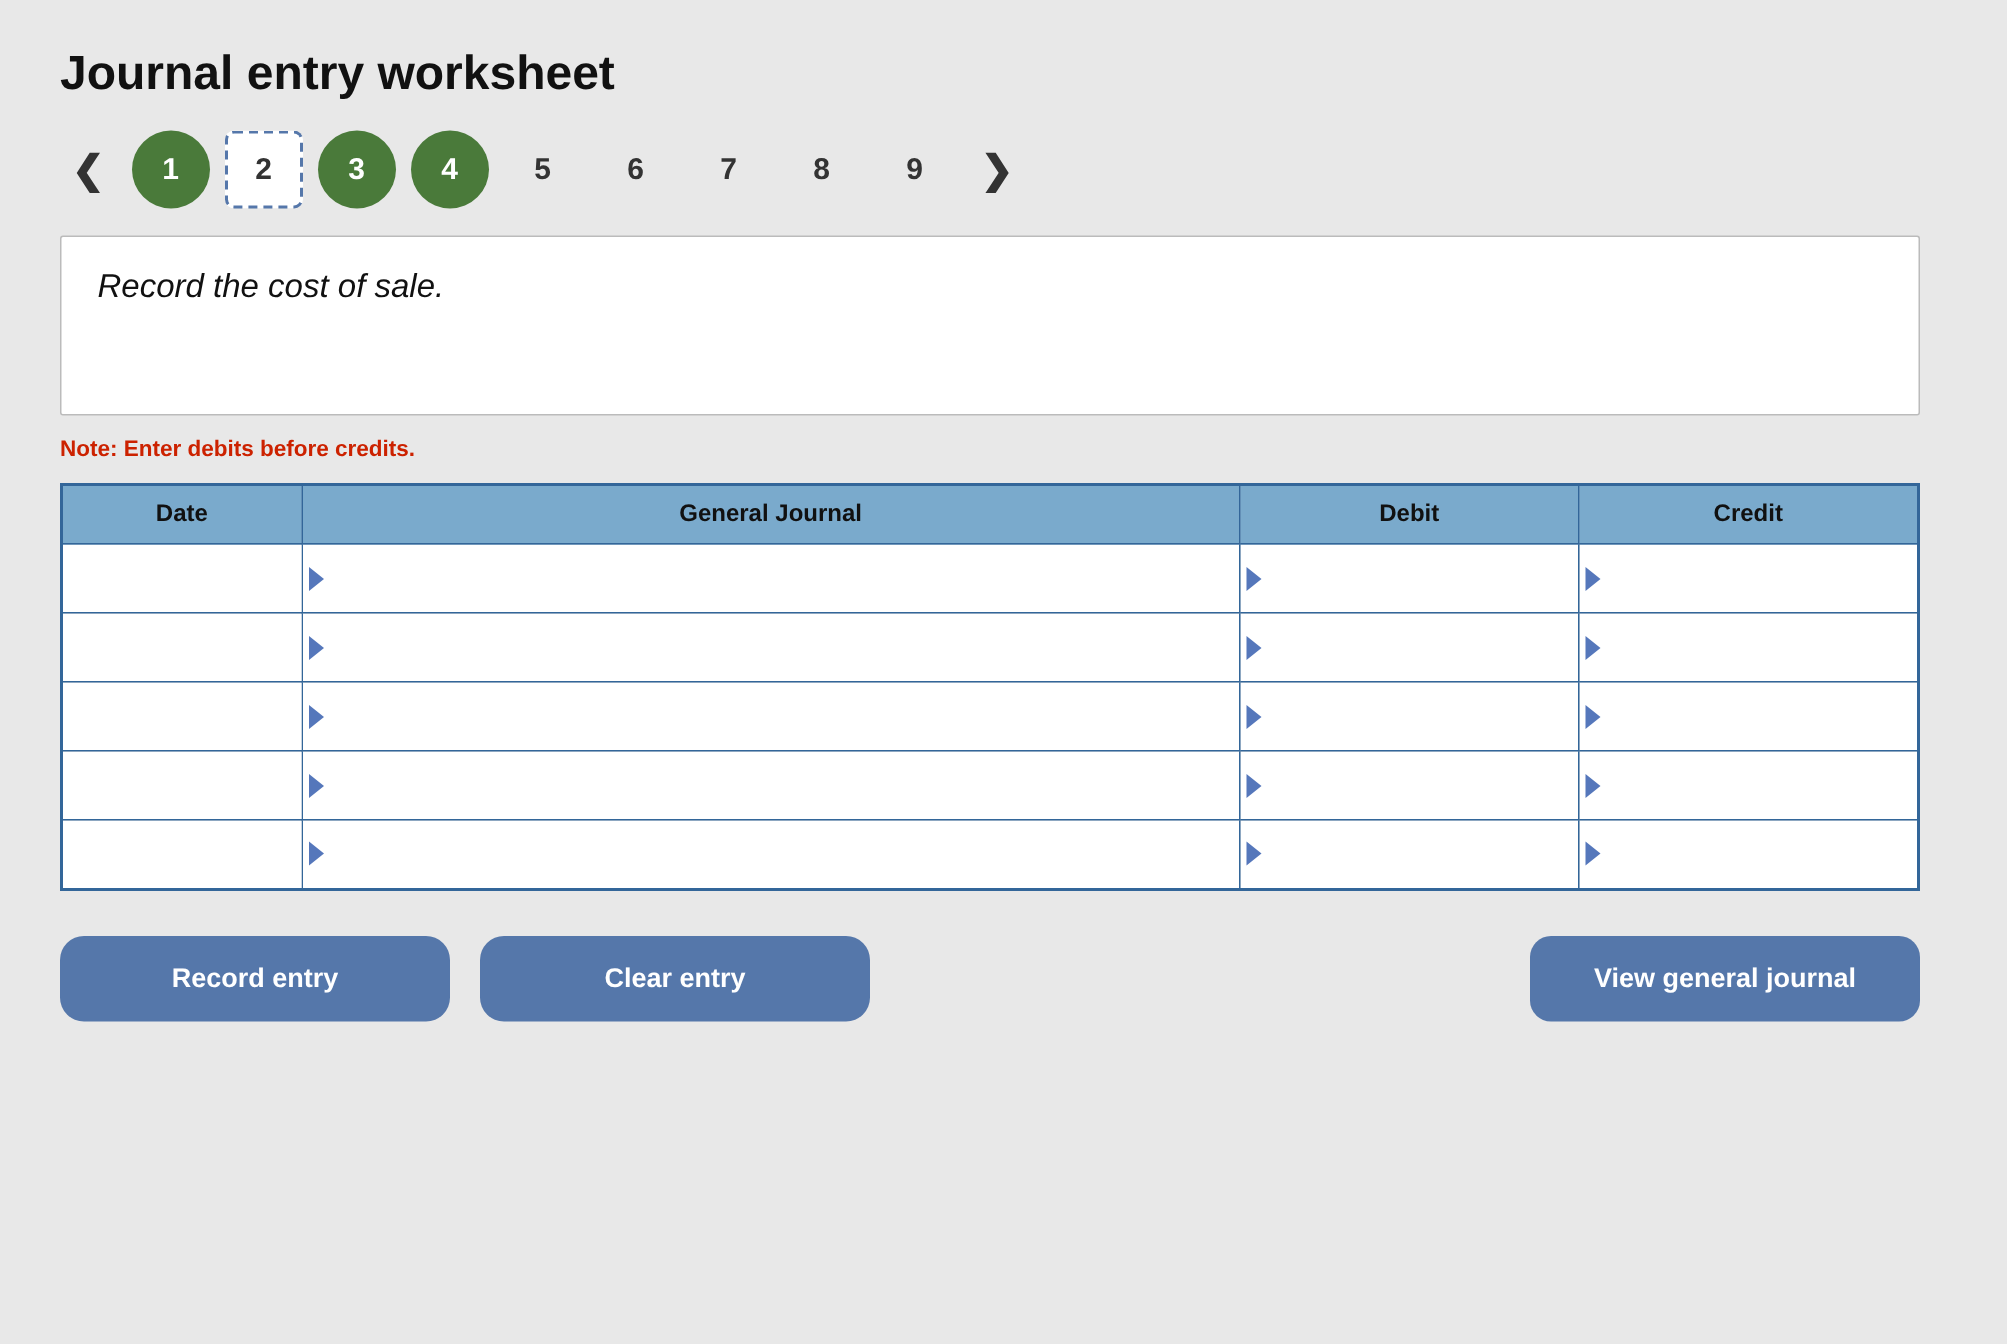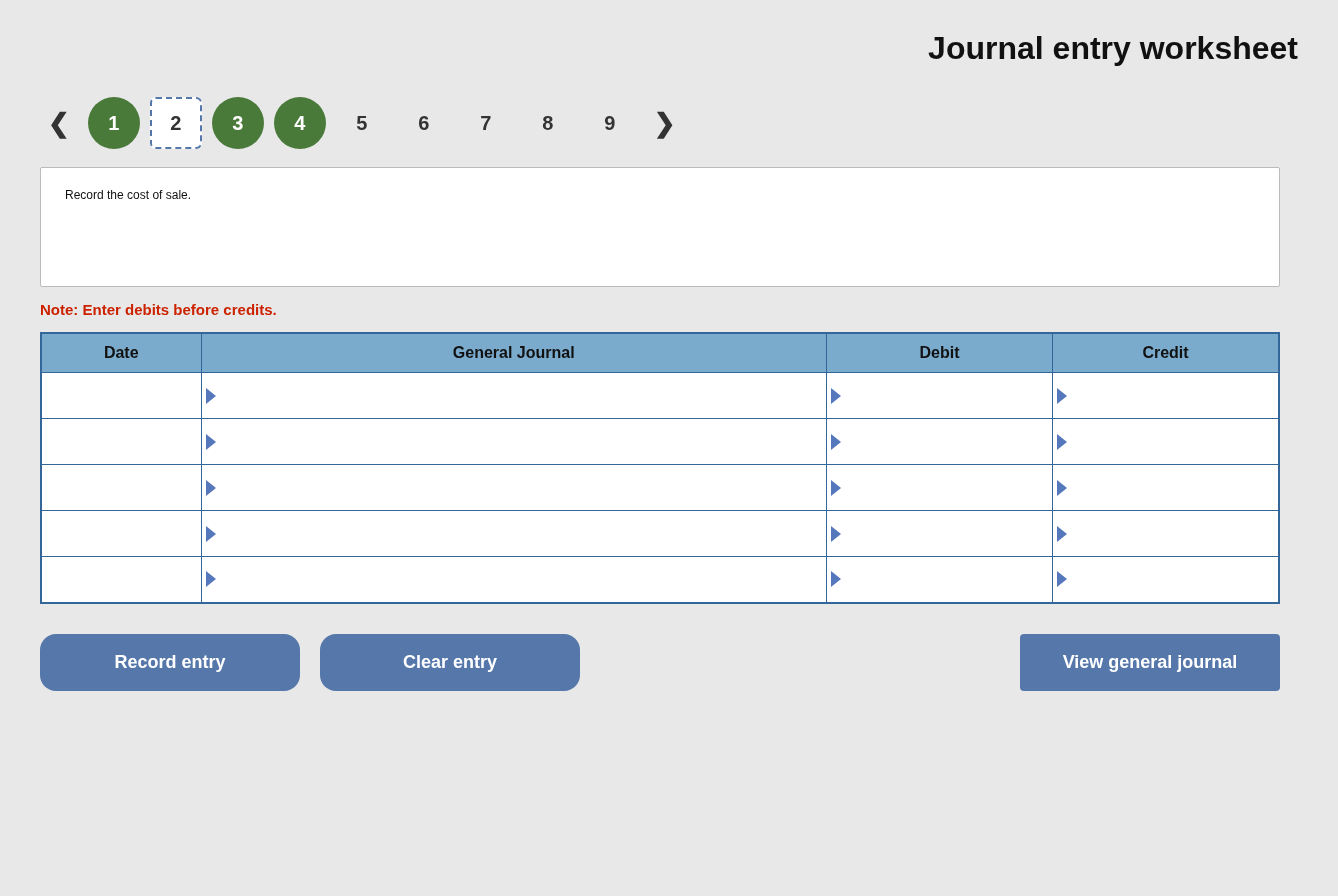--- a/index.html
+++ b/index.html
@@ -7,22 +7,21 @@
       background: #e8e8e8;
       font-family: Arial, sans-serif;
       padding: 30px 40px;
       width: 1338px;
       min-height: 896px;
     }
     h1 {
       font-size: 32px;
       font-weight: 900;
       color: #111;
-      margin-bottom: 30px;
-      text-align: right;
+      margin-bottom: 20px;
     }
     .pagination {
       display: flex;
       align-items: center;
       gap: 10px;
       margin-bottom: 18px;
     }
     .page-arrow {
       font-size: 26px;
       font-weight: bold;
@@ -57,23 +56,24 @@
       background: transparent;
       color: #333;
     }
     .instruction-box {
       background: #fff;
       border: 1px solid #bbb;
       border-radius: 2px;
       padding: 20px 24px;
       min-height: 120px;
       margin-bottom: 14px;
-      font-size: 12px;
+      font-size: 22px;
       color: #111;
       max-width: 1240px;
+      font-style: italic;
     }
     .note {
       color: #cc2200;
       font-size: 15px;
       margin-bottom: 14px;
       font-weight: bold;
     }
     .journal-table {
       width: 100%;
       max-width: 1240px;
@@ -150,21 +150,21 @@
       font-size: 18px;
       font-weight: bold;
       padding: 18px 40px;
       cursor: pointer;
       min-width: 260px;
     }
     .btn-right {
       background: #5577aa;
       color: #fff;
       border: none;
-      border-radius: 4px;
+      border-radius: 14px;
       font-size: 18px;
       font-weight: bold;
       padding: 18px 40px;
       cursor: pointer;
       min-width: 260px;
     }
   </style>
 </head>
 <body>
 

